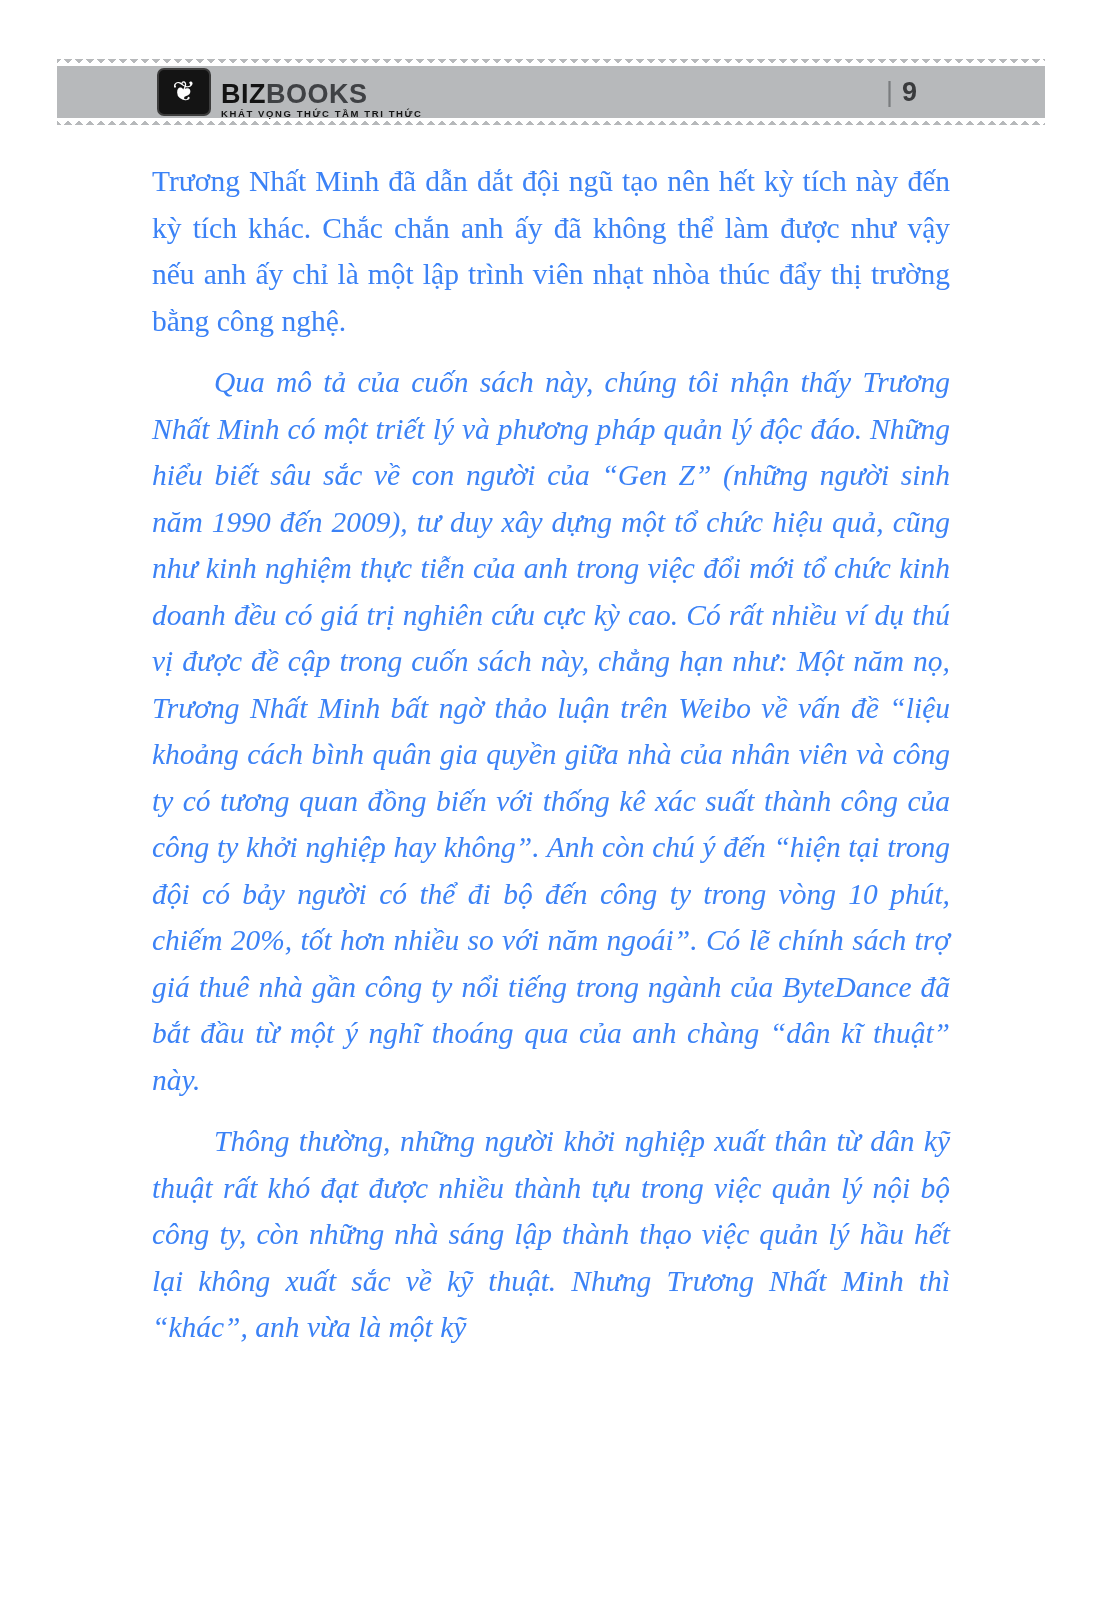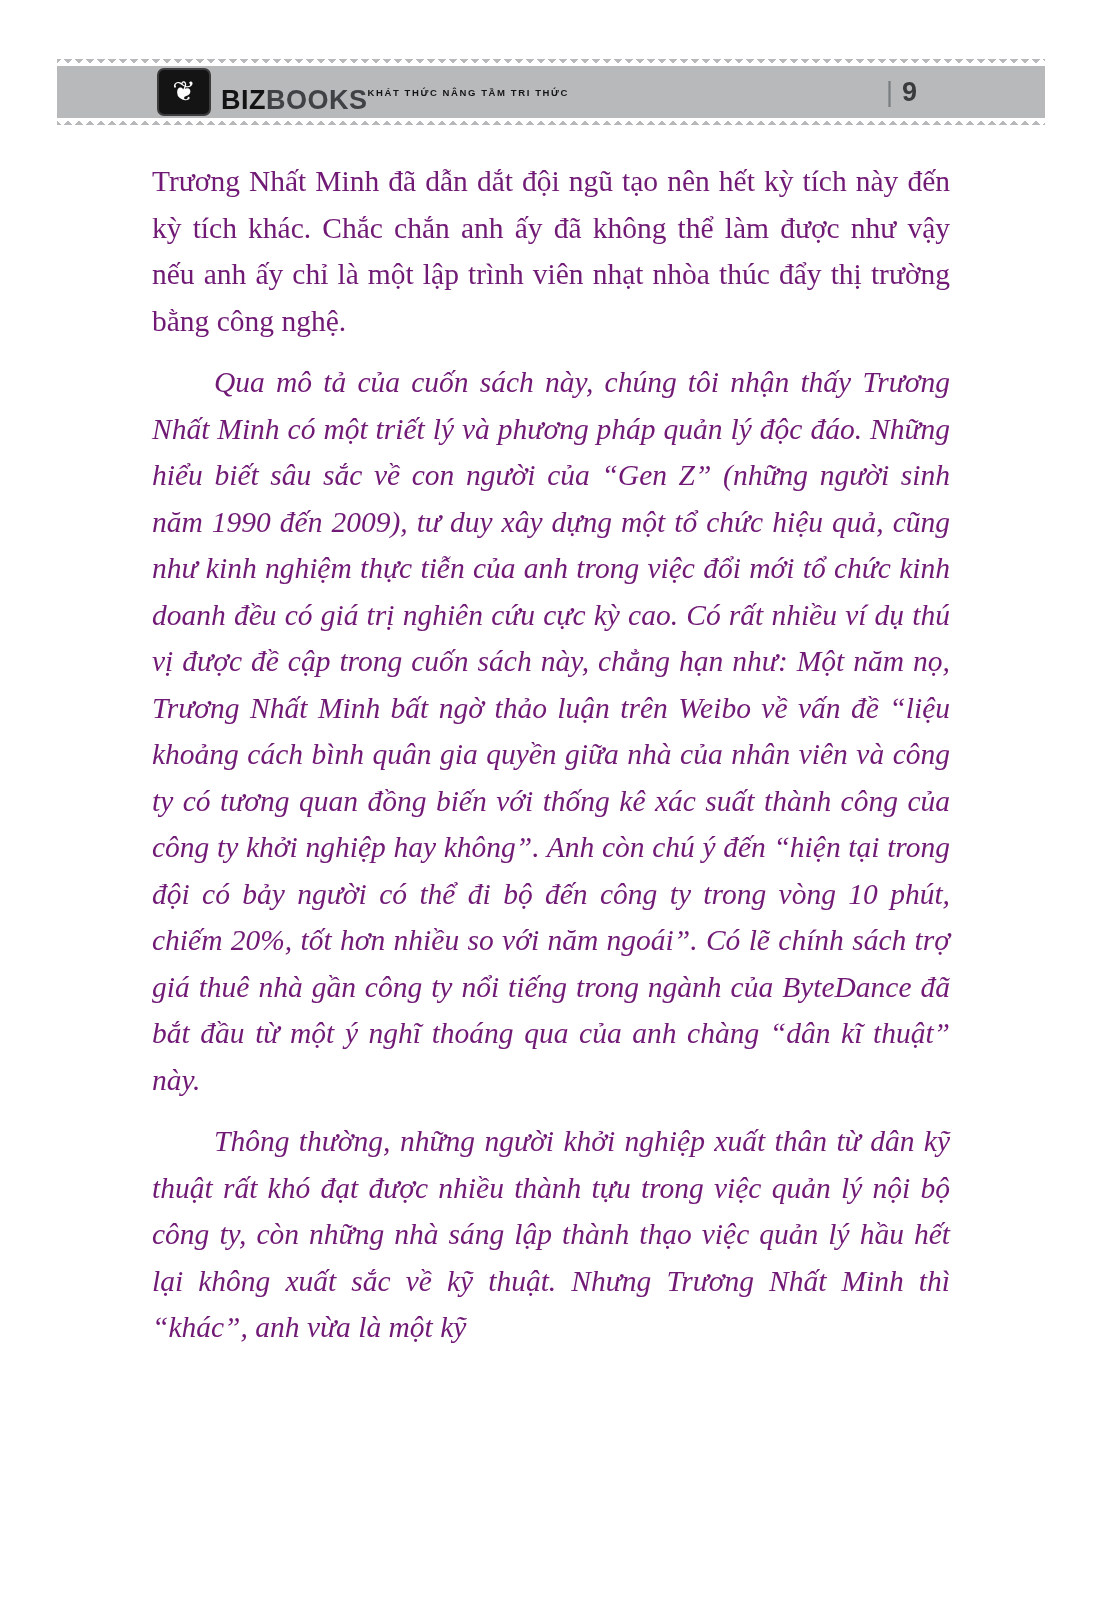--- a/index.html
+++ b/index.html
@@ -65,21 +65,21 @@
     display: flex;
     align-items: center;
     justify-content: center;
     color: #ffffff;
     font-size: 28px;
     line-height: 1;
     font-family: "DejaVu Sans", sans-serif;
   }
   .logo-text {
     display: flex;
-    flex-direction: row;
+    flex-direction: column;
     justify-content: center;
     font-family: "Liberation Sans", sans-serif;
     margin-top: 16px;
   }
   .logo-wordmark {
     font-size: 27px;
     line-height: 27px;
     letter-spacing: 0.5px;
     color: #131313;
     font-weight: 900;
@@ -119,41 +119,41 @@
   .page-content {
     position: absolute;
     top: 158px;
     left: 152px;
     right: 153px;
   }
   .page-content p {
     margin: 0 0 15px 0;
     font-size: 29.5px;
     line-height: 46.5px;
-    color: #701a75;
+    color: #3b82f6;
     text-align: justify;
   }
   .page-content p.indent {
     text-indent: 62px;
     font-style: italic;
   }
 </style>
 </head>
 <body>
 
 <header class="header-band">
   <div class="logo-group">
     <div class="logo-box">
       <span>❦</span>
     </div>
     <div class="logo-text">
       <div class="logo-wordmark">
         <span>BIZ</span><span class="brand-light">BOOKS</span>
       </div>
-      <div class="logo-tagline">KHÁT THỨC NÂNG TẦM TRI THỨC</div>
+      <div class="logo-tagline">KHÁT VỌNG THỨC TẦM TRI THỨC</div>
     </div>
   </div>
   <div class="page-number-group">
     <span class="page-number-separator">|</span>
     <span class="page-number">9</span>
   </div>
 </header>
 
 <main class="page-content">
   <p>Trương Nhất Minh đã dẫn dắt đội ngũ tạo nên hết kỳ tích này đến kỳ tích khác. Chắc chắn anh ấy đã không thể làm được như vậy nếu anh ấy chỉ là một lập trình viên nhạt nhòa thúc đẩy thị trường bằng công nghệ.</p>

